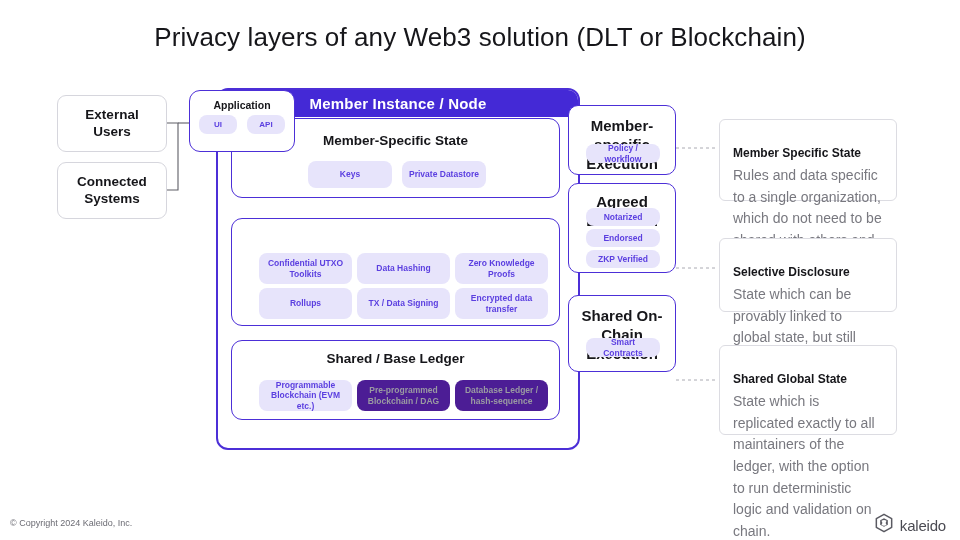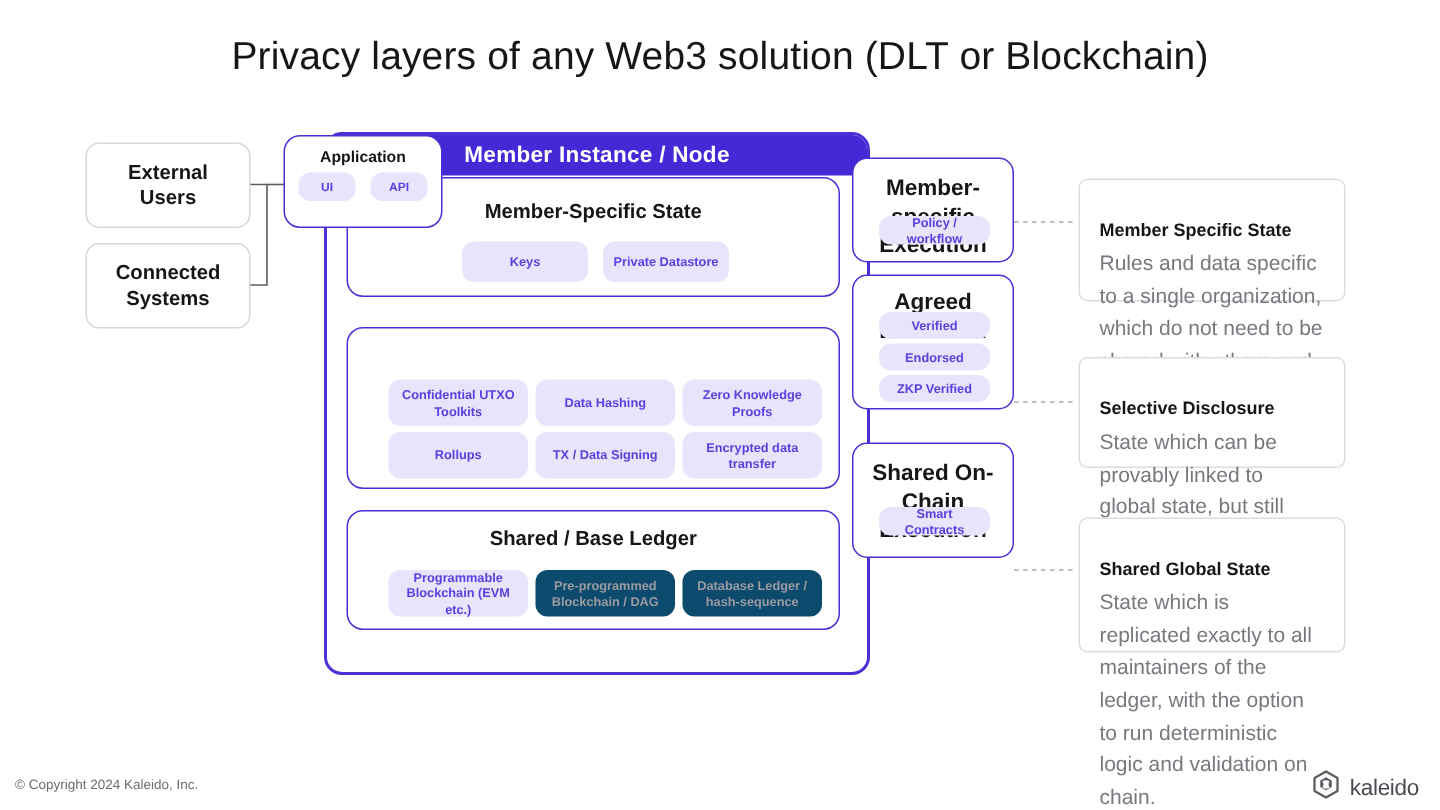--- a/index.html
+++ b/index.html
@@ -120,21 +120,21 @@
     font-size: 8.5px;
     font-weight: bold;
     display: flex;
     align-items: center;
     justify-content: center;
     text-align: center;
     line-height: 1.25;
     padding: 2px 4px;
   }
   .pill.muted {
-    background: #0c4a6e;
+    background: #4c1d95;
     color: #9a9aa2;
   }
   .pill.app {
     font-size: 8px;
   }
 
   
   .exec-card {
     border: 1.4px solid #4c2fd7;
     border-radius: 10px;
@@ -304,21 +304,21 @@
   <div class="abs exec-card" style="left:568px; top:105px; width:108px; height:70px;">
     <div class="exec-title" style="top:10px;">Member-specific Execution</div>
     <div class="pill" style="left:17px; top:38px; width:74px; height:19px;">
       <span>Policy / workflow</span>
     </div>
   </div>
 
   <div class="abs exec-card" style="left:568px; top:183px; width:108px; height:90px;">
     <div class="exec-title" style="top:8px;">Agreed Execution</div>
     <div class="pill" style="left:17px; top:24px; width:74px; height:18px;">
-      <span>Verified</span>
+      <span>Notarized</span>
     </div>
     <div class="pill" style="left:17px; top:45px; width:74px; height:18px;">
       <span>Endorsed</span>
     </div>
     <div class="pill" style="left:17px; top:66px; width:74px; height:18px;">
       <span>ZKP Verified</span>
     </div>
   </div>
 
   <div class="abs exec-card" style="left:568px; top:295px; width:108px; height:77px;">

